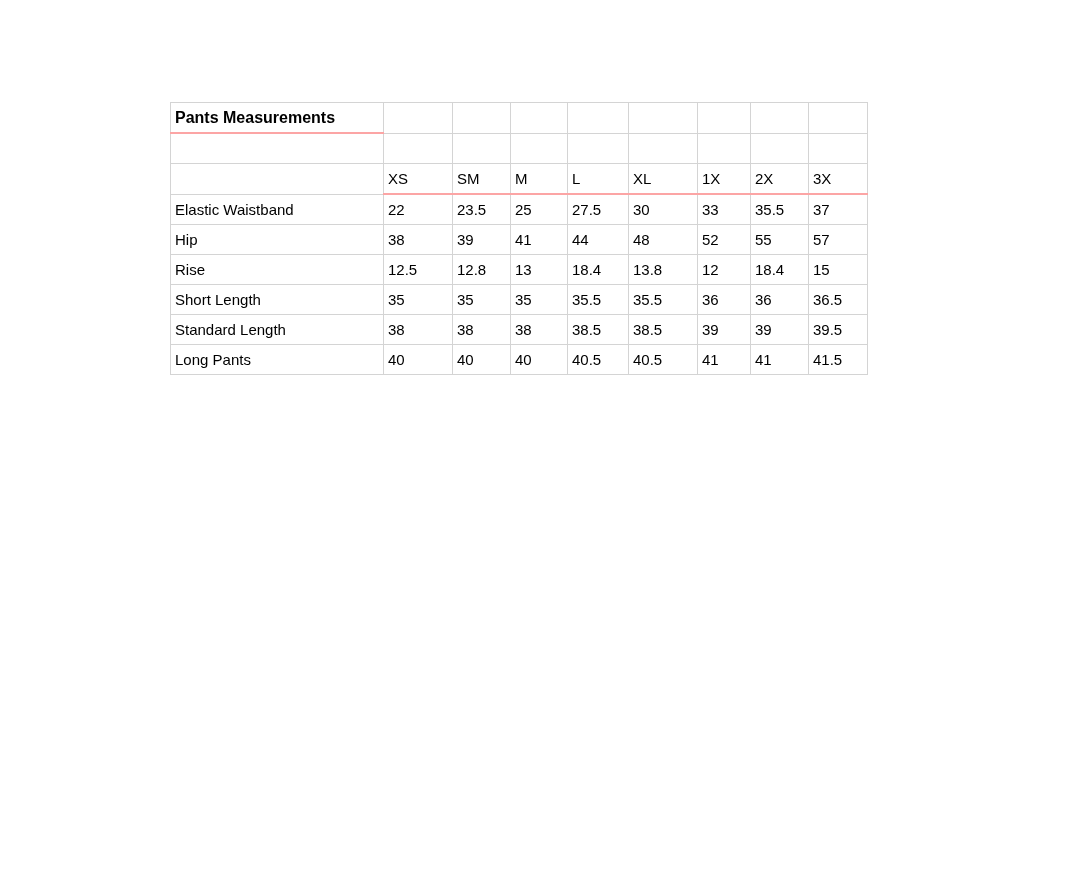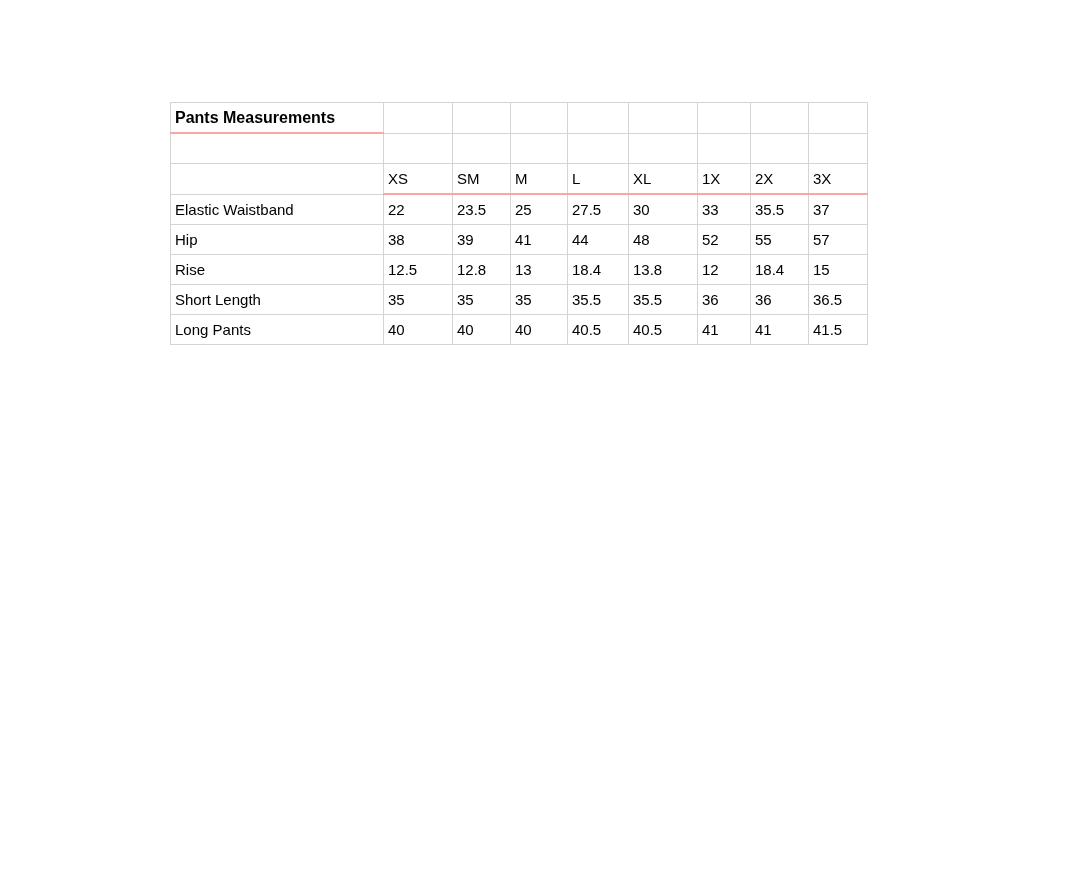--- a/index.html
+++ b/index.html
@@ -129,20 +129,31 @@
           <td>35</td>
           <td>35</td>
           <td>35</td>
           <td>35.5</td>
           <td>35.5</td>
           <td>36</td>
           <td>36</td>
           <td>36.5</td>
         </tr>
         <tr>
+          <td>Standard Length</td>
+          <td>38</td>
+          <td>38</td>
+          <td>38</td>
+          <td>38.5</td>
+          <td>38.5</td>
+          <td>39</td>
+          <td>39</td>
+          <td>39.5</td>
+        </tr>
+        <tr>
           <td>Long Pants</td>
           <td>40</td>
           <td>40</td>
           <td>40</td>
           <td>40.5</td>
           <td>40.5</td>
           <td>41</td>
           <td>41</td>
           <td>41.5</td>
         </tr>

